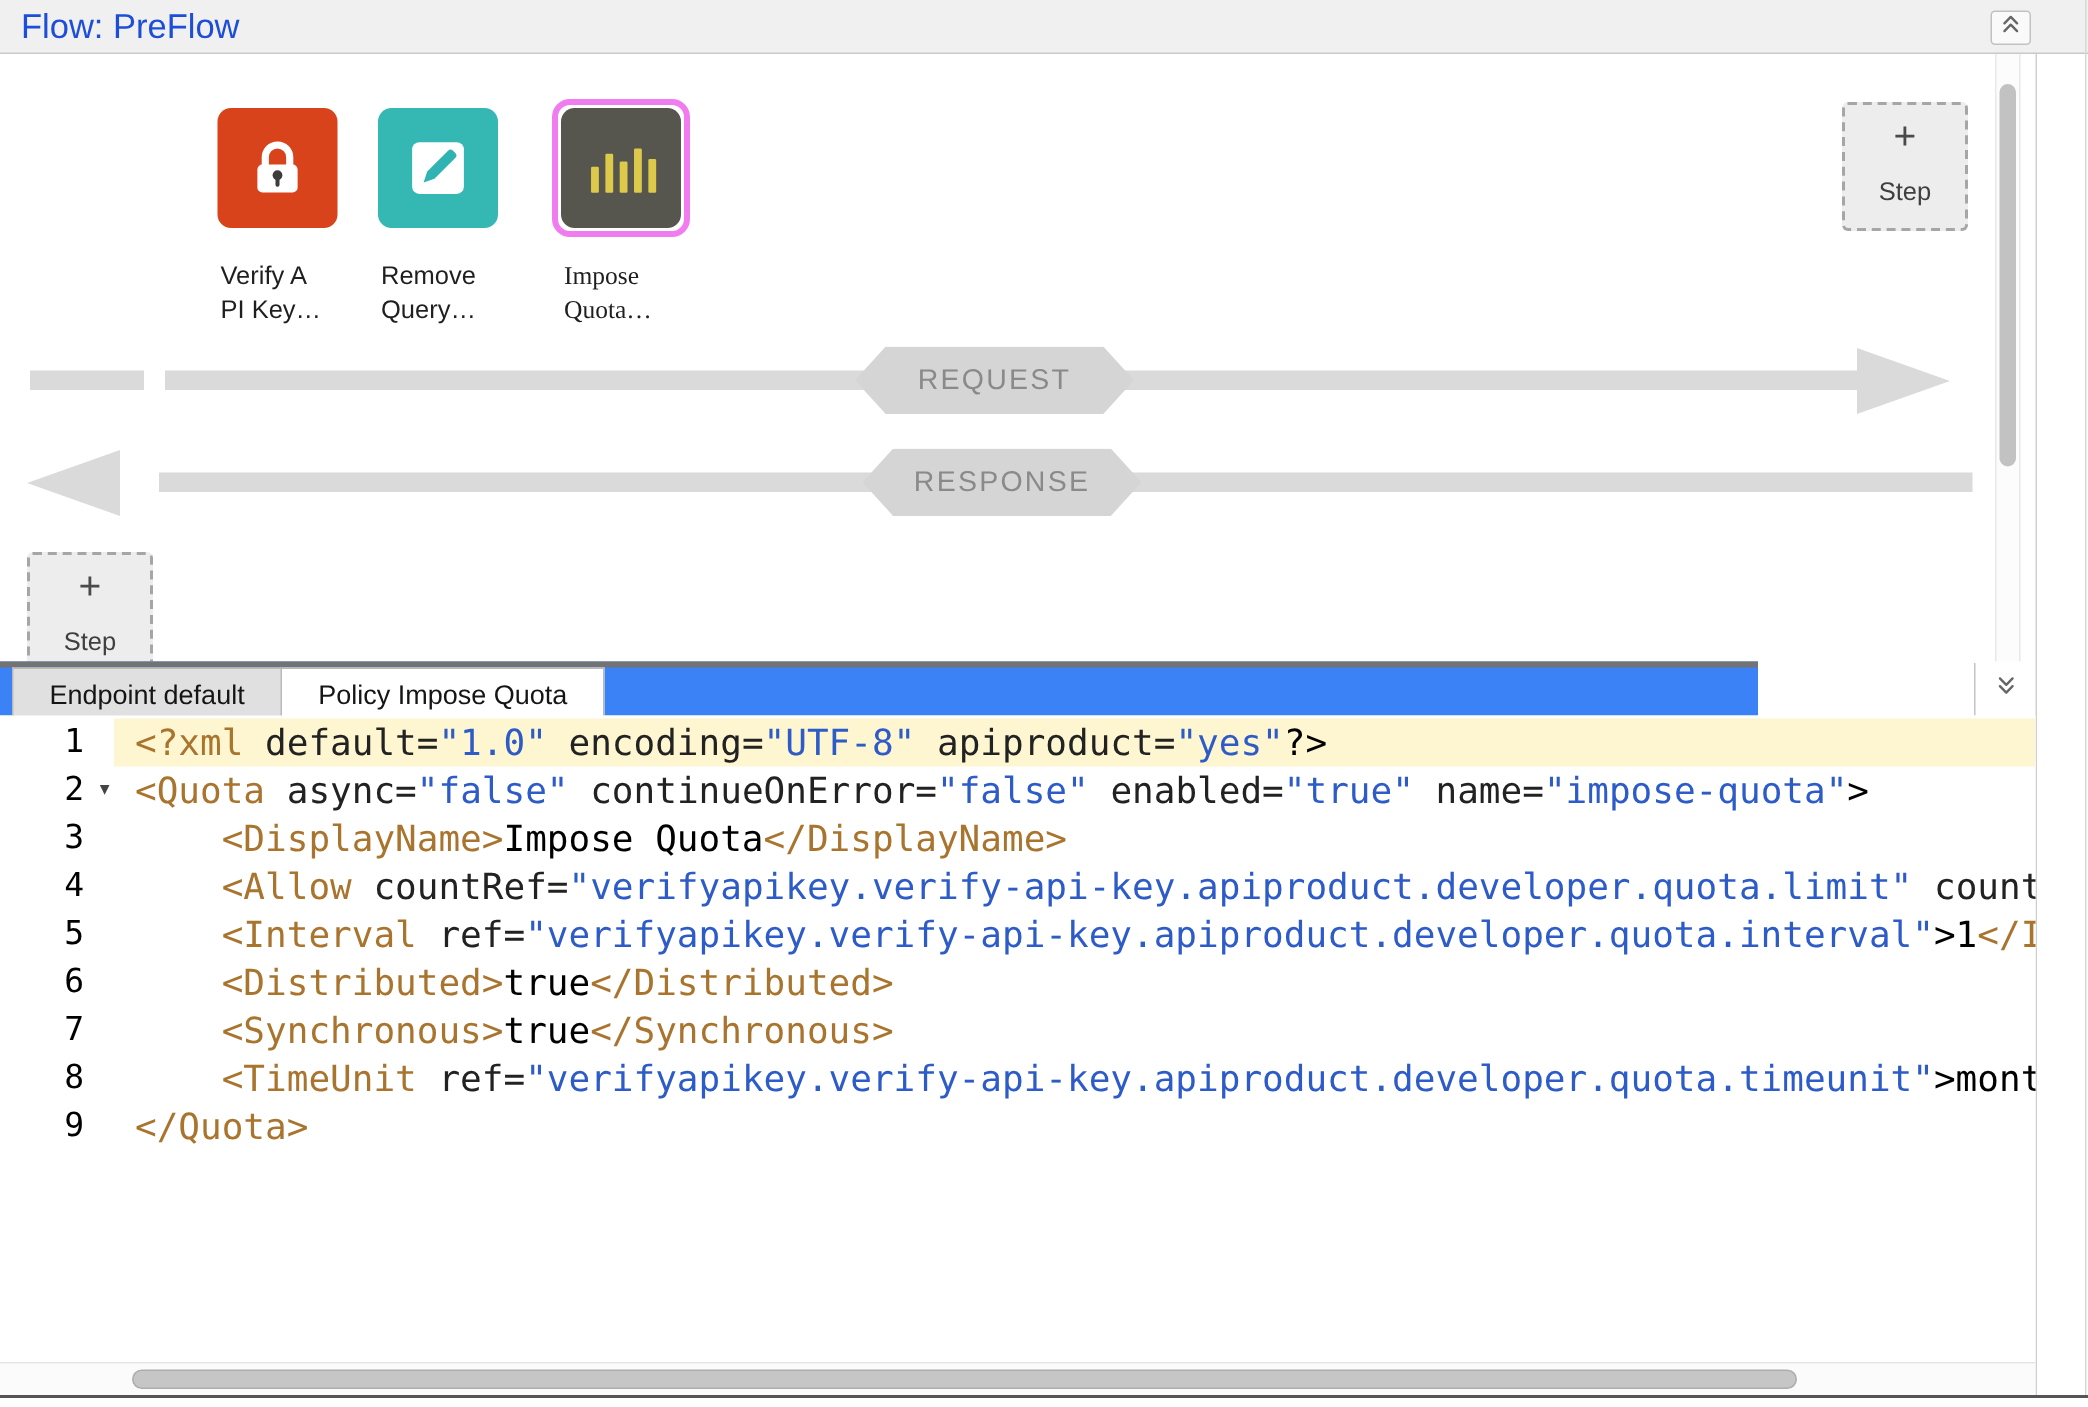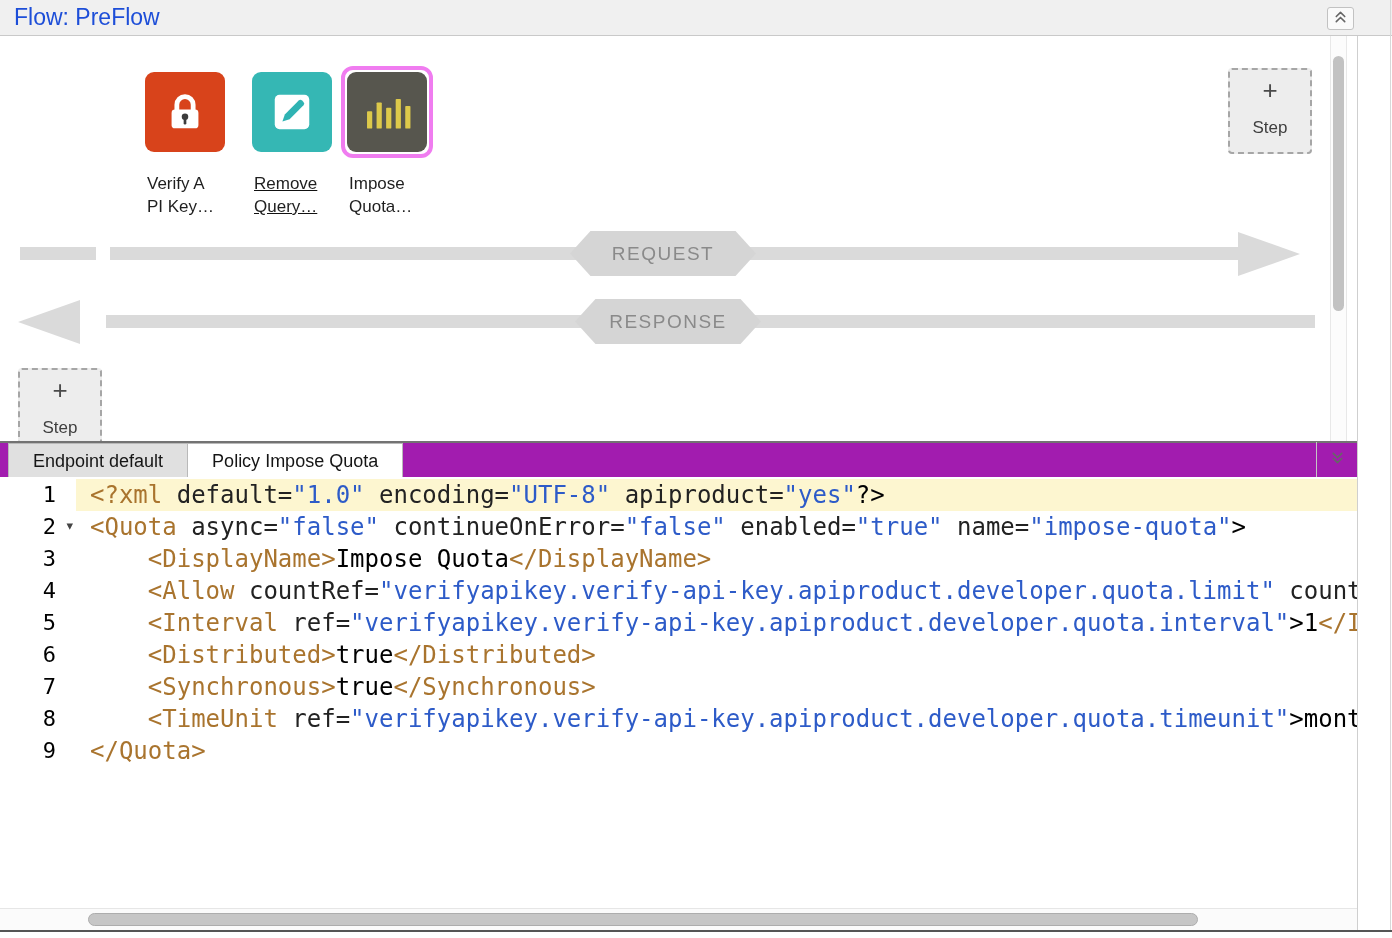--- a/index.html
+++ b/index.html
@@ -34,21 +34,21 @@
     clip-path:polygon(0 50%,11% 0,89% 0,100% 50%,89% 100%,11% 100%);
     text-align:center;line-height:45px;font-size:19px;letter-spacing:1.5px;color:#8a8a8a}
 
   .flow-scrollbar{position:absolute;left:1330px;top:0;width:17px;height:405px;background:#fcfcfc;border-left:1px solid #e8e8e8;border-right:1px solid #e8e8e8}
   .flow-scrollbar .thumb{position:absolute;left:2px;top:20px;width:11px;height:255px;border-radius:6px;background:#c2c2c2}
 
   .right-rail{position:absolute;left:1357px;top:36px;width:35px;height:894px;background:#fff;border-left:1px solid #cfcfcf}
   .edge-right{position:absolute;left:1390px;top:0;width:1px;height:930px;background:#d8d8d8}
 
   
-  .tabbar{position:absolute;left:0;top:441px;width:1357px;height:36px;background:#a21caf;border-top:2px solid #737373;display:flex;padding-left:8px}
+  .tabbar{position:absolute;left:0;top:441px;width:1172px;height:36px;background:#3b82f6;border-top:4px solid #737373;display:flex;padding-left:8px}
   .tab{height:35px;line-height:34px;padding:0 24px;font-size:18px;color:#151515;background:#e0e0e0;border:1px solid #b9b9b9;border-bottom:none;cursor:pointer}
   .tab + .tab{border-left:none}
   .tab.active{background:#fff}
   .tabbar-collapse{position:absolute;left:1316px;top:442px;width:41px;height:35px;border-left:1px solid #c4c4c4;display:flex;align-items:center;justify-content:center;cursor:pointer}
 
   
   .code-area{position:absolute;left:0;top:477px;width:1357px;height:431px;overflow:hidden;background:#fff;
     font-family:"DejaVu Sans Mono",monospace;font-size:24px;padding-top:2px}
   .line{display:flex;height:32px;line-height:32px;white-space:pre}
   .gutter{flex:0 0 76px;text-align:right;padding-right:20px;color:#000;position:relative;font-size:22px}
@@ -88,32 +88,32 @@
             <svg width="46" height="46" viewBox="0 0 48 48">
               <path d="M15.5 23 v-6.5 a8.5 8.5 0 0 1 17 0 V23" stroke="#fff" stroke-width="5" fill="none"></path>
               <rect x="10" y="21.5" width="28" height="19.5" rx="3.5" fill="#fff"></rect>
               <circle cx="24" cy="29" r="3.4" fill="#3c3c3c"></circle>
               <rect x="22.6" y="30.5" width="2.8" height="6.5" rx="1.3" fill="#3c3c3c"></rect>
             </svg>
           </div>
         </div>
         <div class="step-label">Verify A<br>PI Key…</div>
       </div>
-      <div class="step" style="left: 252px; text-decoration: underline;">
+      <div class="step" style="left: 252px;">
         <div class="sel-frame">
           <div class="icon-box" style="background:#35b7b4">
             <svg width="46" height="46" viewBox="0 0 48 48">
               <rect x="6" y="6" width="36" height="36" rx="5" fill="#fff"></rect>
               <path d="M31 12 a2.5 2.5 0 0 1 3.5 0 l1.5 1.5 a2.5 2.5 0 0 1 0 3.5 L21.5 31.5 14 34 16.5 26.5 Z" fill="#2fb3b3"></path>
             </svg>
           </div>
         </div>
         <div class="step-label">Remove<br>Query…</div>
       </div>
-      <div class="step selected" style="left: 347px;">
+      <div class="step selected" style="left: 374px; font-family: Liberation Serif, serif;">
         <div class="sel-frame">
           <div class="icon-box" style="background:#57564e">
             <svg width="66" height="66" viewBox="0 0 76 76">
               <rect x="15" y="37" width="6" height="20" rx="1" fill="#ddc94a"></rect>
               <rect x="26" y="27" width="6" height="30" rx="1" fill="#ddc94a"></rect>
               <rect x="37" y="33" width="6" height="24" rx="1" fill="#ddc94a"></rect>
               <rect x="48" y="23" width="6" height="34" rx="1" fill="#ddc94a"></rect>
               <rect x="59" y="31" width="6" height="26" rx="1" fill="#ddc94a"></rect>
             </svg>
           </div>

